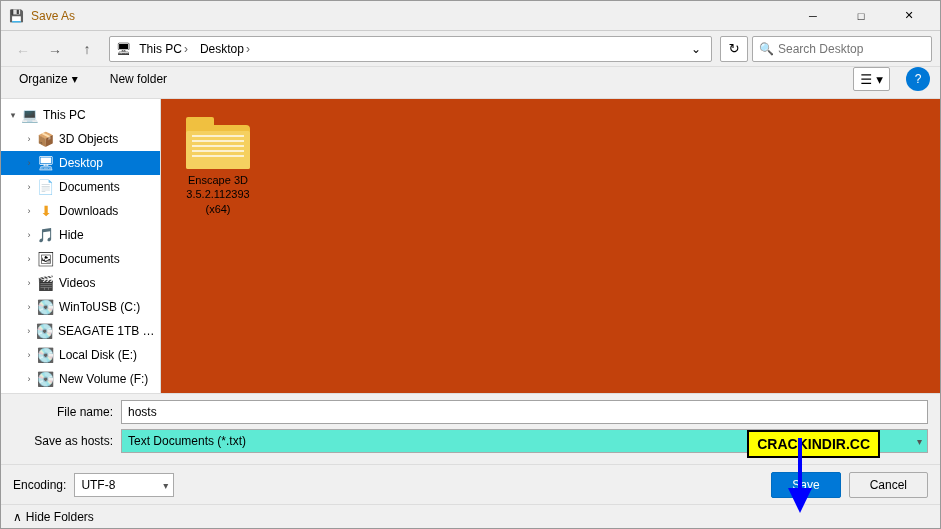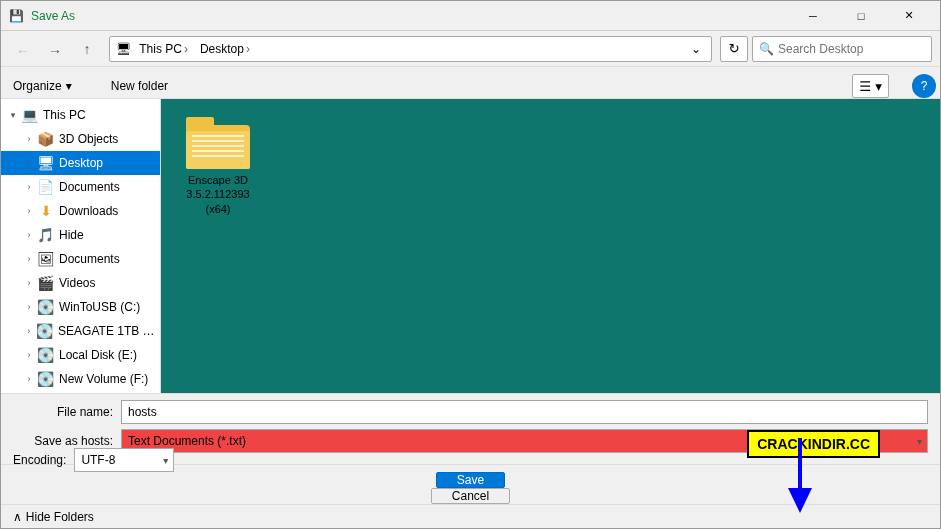--- a/index.html
+++ b/index.html
@@ -34,21 +34,21 @@
       width: 16px;
       height: 16px;
       margin-right: 6px;
       display: flex;
       align-items: center;
       justify-content: center;
     }
     .title-bar-title {
       flex: 1;
       font-size: 12px;
-      color: #15803d;
+      color: #a16207;
     }
     .title-bar-controls {
       display: flex;
       gap: 2px;
     }
     .title-btn {
       width: 46px;
       height: 30px;
       border: none;
       background: transparent;
@@ -133,23 +133,23 @@
       border: none;
       outline: none;
       flex: 1;
       font-size: 12px;
       background: transparent;
     }
     
     .toolbar2 {
       height: 32px;
       display: flex;
-      align-items: flex-end;
-      padding: 0 4px;
-      gap: 23px;
+      align-items: flex-start;
+      padding: 0 10px;
+      gap: 16px;
       border-bottom: 1px solid #ddd;
     }
     .toolbar2-btn {
       height: 24px;
       padding: 0 8px;
       border: none;
       background: transparent;
       cursor: pointer;
       border-radius: 2px;
       display: flex;
@@ -230,21 +230,21 @@
     }
     .tree-label {
       font-size: 12px;
       white-space: nowrap;
       overflow: hidden;
       text-overflow: ellipsis;
     }
     
     .file-area {
       flex: 1;
-      background: #0f766e;
+      background: #c2410c;
       overflow-y: auto;
       padding: 12px;
       display: flex;
       align-items: flex-start;
       flex-wrap: wrap;
       gap: 10px;
       align-content: flex-start;
     }
     .file-item {
       display: flex;
@@ -292,21 +292,21 @@
       position: relative;
       display: flex;
       align-items: center;
     }
     .select-wrapper select {
       width: 100%;
       height: 24px;
       border: 1px solid #aaa;
       padding: 0 6px;
       font-size: 12px;
-      background: #ef4444;
+      background: #5eead4;
       outline: none;
       appearance: none;
     }
     .select-arrow {
       position: absolute;
       right: 6px;
       top: 50%;
       transform: translateY(-50%);
       pointer-events: none;
       font-size: 10px;
@@ -314,21 +314,21 @@
     }
     
     .footer {
       height: 40px;
       border-top: 1px solid #ddd;
       background: #f0f0f0;
       display: flex;
       align-items: center;
       justify-content: flex-end;
       padding: 0 12px;
-      flex-direction: column;
+      gap: 8px;
     }
     .encoding-group {
       display: flex;
       align-items: center;
       gap: 8px;
       margin-right: auto;
     }
     .encoding-label {
       font-size: 12px;
     }

